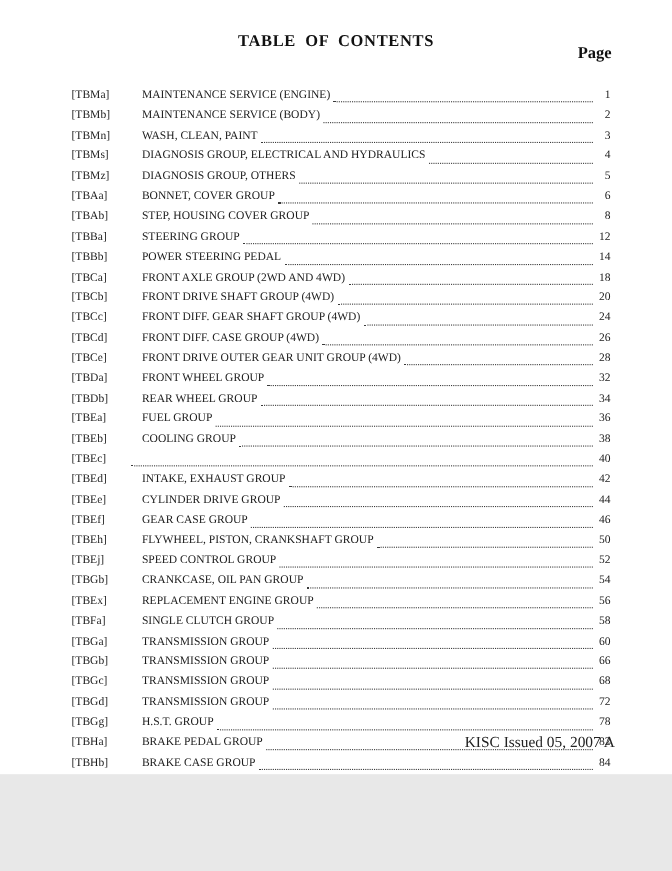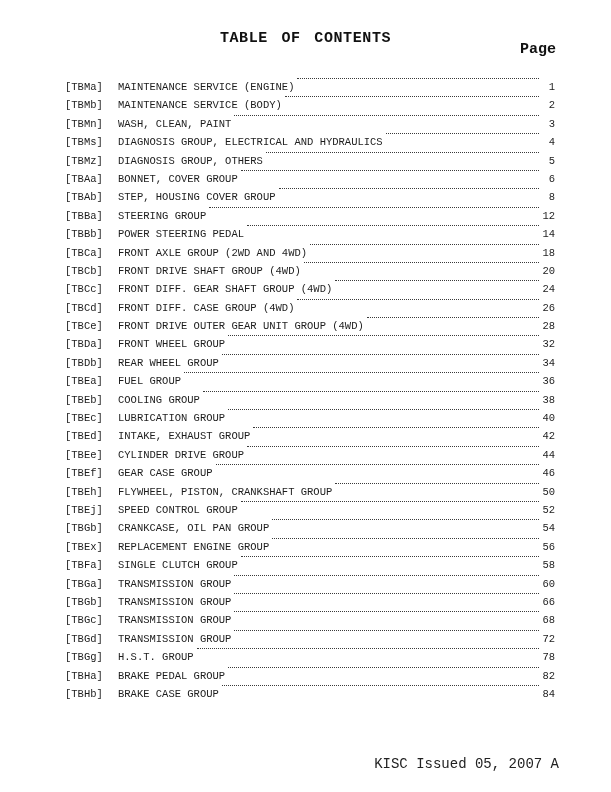--- a/index.html
+++ b/index.html
@@ -3,23 +3,23 @@
 <meta charset="utf-8">
 <style>
   html, body {
     margin: 0;
     padding: 0;
     background: #e8e8e8;
   }
   .page {
     position: relative;
     width: 611px;
-    height: 792px;
+    height: 704px;
     background: #ffffff;
-    font-family: Liberation Mono, monospace;
+    font-family: Liberation Serif, serif;
     color: #1c1c1c;
     overflow: hidden;
     margin: 0 auto;
   }
   .doc-title {
     position: absolute;
     top: 30px;
     left: 0;
     width: 100%;
     text-align: center;
@@ -38,35 +38,36 @@
     color: #111;
   }
   .toc-list {
     position: absolute;
     top: 78px;
     left: 65px;
     right: 56px;
   }
   .toc-row {
     display: flex;
-    align-items: flex-start;
+    align-items: flex-end;
     height: 18.4px;
     font-size: 10.5px;
     line-height: 18.4px;
     white-space: nowrap;
   }
   .toc-code {
     width: 53px;
     flex: 0 0 53px;
     color: #1c1c1c;
   }
   .toc-title {
     flex: 0 0 auto;
     padding-right: 2px;
     color: #1c1c1c;
+    margin-left: 11px;
   }
   .toc-leader {
     flex: 1 1 auto;
     border-bottom: 1.2px dotted #3a3a3a;
     margin: 0 2px 3px 1px;
     min-width: 8px;
   }
   .toc-page {
     flex: 0 0 auto;
     min-width: 14px;
@@ -213,21 +214,20 @@
 
   <div class="toc-row">
     <span class="toc-code">[TBEb]</span>
     <span class="toc-title">COOLING GROUP</span>
     <span class="toc-leader"></span>
     <span class="toc-page">38</span>
   </div>
 
   <div class="toc-row">
     <span class="toc-code">[TBEc]</span>
-    <span class="toc-title">LUBRICATION GROUP</span>
     <span class="toc-leader"></span>
     <span class="toc-page">40</span>
   </div>
 
   <div class="toc-row">
     <span class="toc-code">[TBEd]</span>
     <span class="toc-title">INTAKE, EXHAUST GROUP</span>
     <span class="toc-leader"></span>
     <span class="toc-page">42</span>
   </div>

